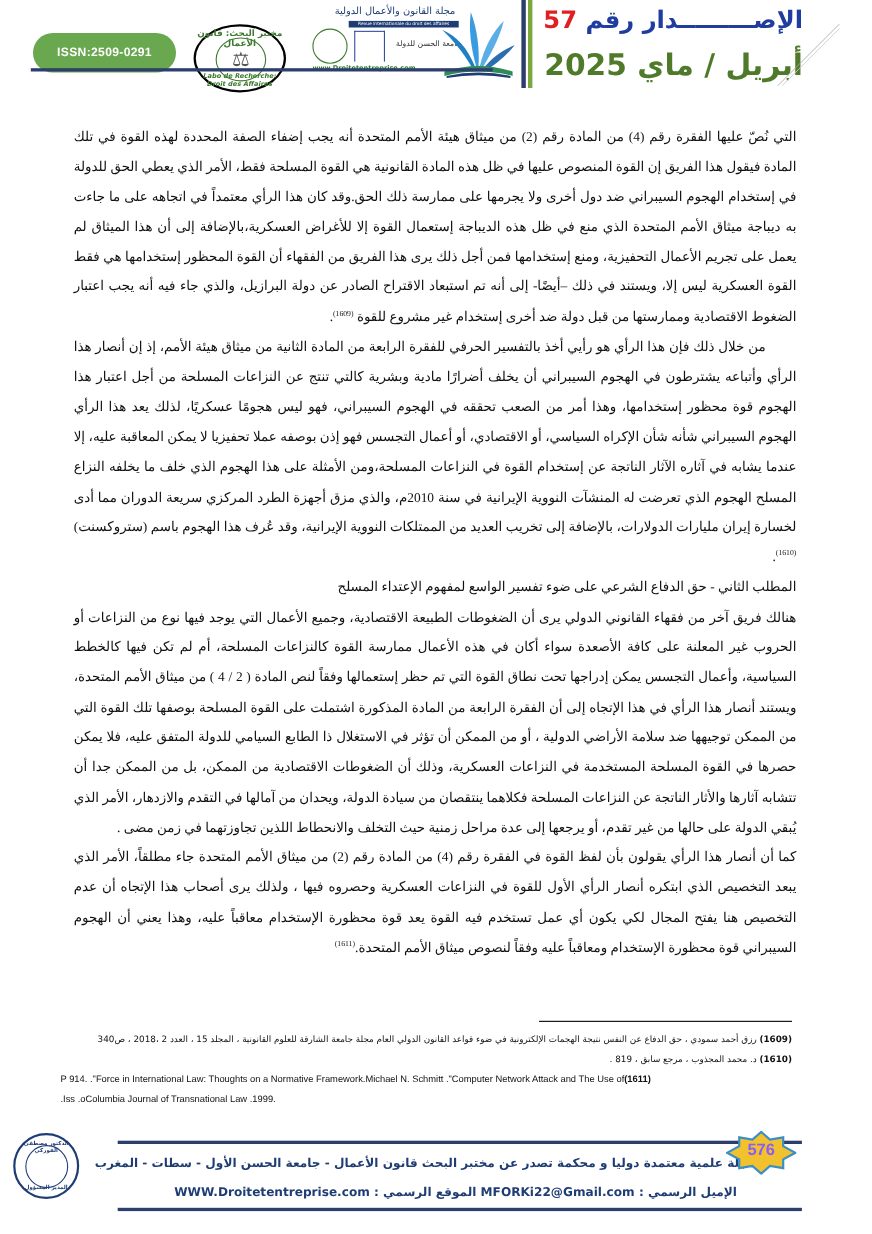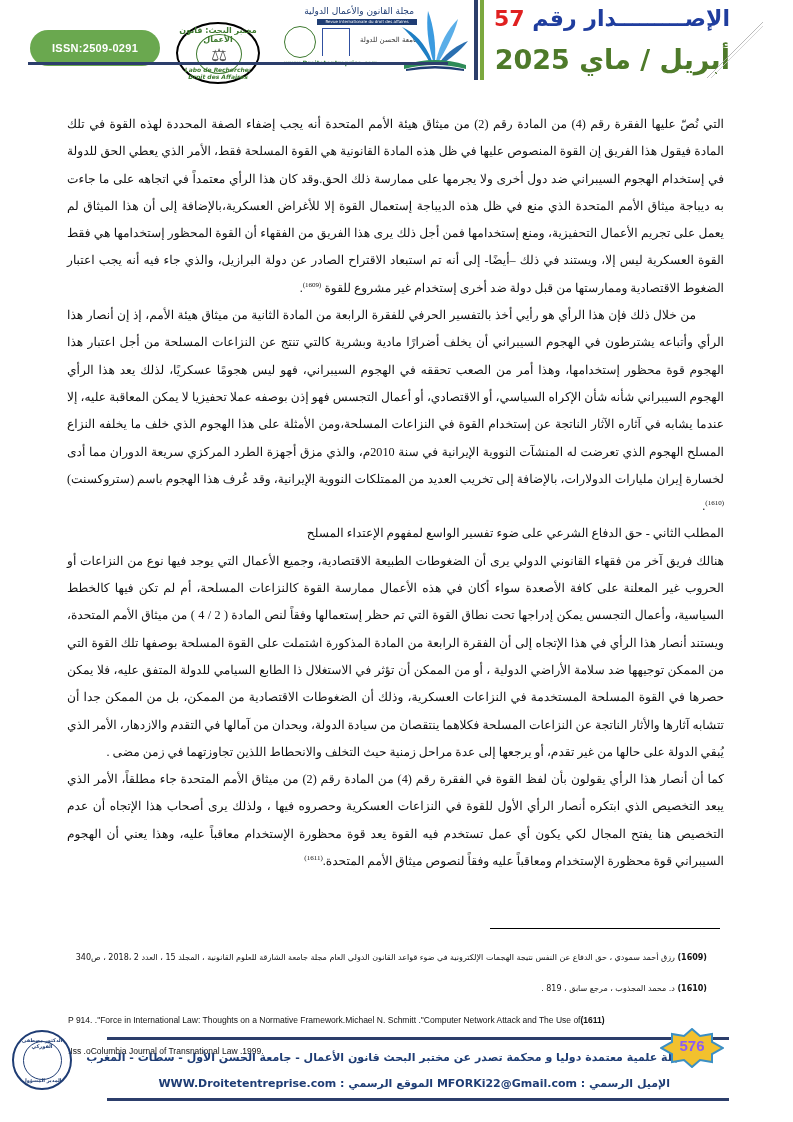--- a/index.html
+++ b/index.html
@@ -33,21 +33,21 @@
   
   .main { position:absolute; left:67px; top:93px; width:657px; direction:rtl; text-align:justify; font-family:Liberation Serif, serif; font-size:12.2px; line-height:27.3px;margin-top:18px; }
   .main p { margin:0; }
   .main p.indent { text-indent:28px; }
   .main sup { font-size:7px; vertical-align:super; line-height:0; }
   .main .sec-title { text-align:right; }
 
   
   .fn-rule { position:absolute; left:490px; top:928px; width:230px; height:1px; background:#000; }
   .fns { position:absolute; left:55px; top:936px; width:665px; direction:rtl; font-family:"DejaVu Sans", sans-serif; font-size:8px; line-height:18px; text-align:right; }
-  .fns p { margin:13px; }
+  .fns p { margin:0; }
   .fns .fnnum { font-weight:bold; }
   .fns .en { direction:ltr; text-align:left; font-family:"Liberation Sans", sans-serif; font-size:8.5px; unicode-bidi:plaintext; }
 
   
   .ftr-rule-top { position:absolute; left:107px; top:1037px; width:622px; height:3px; background:#2c3e6b; }
   .ftr-rule-bot { position:absolute; left:107px; top:1098px; width:622px; height:3px; background:#2c3e6b; }
   .ftr-l1 { position:absolute; left:107px; top:1051px; width:580px; direction:rtl; text-align:right; font-family:"DejaVu Sans", sans-serif; font-size:11px; font-weight:bold; color:#1f3d74; white-space:nowrap; }
   .ftr-l2 { position:absolute; left:90px; top:1077px; width:580px; direction:rtl; text-align:right; font-family:"DejaVu Sans", sans-serif; font-size:11px; font-weight:bold; color:#1f3d74; white-space:nowrap; }
   .page-star { position:absolute; left:660px; top:1028px; width:64px; height:40px; }
   .page-num { position:absolute; left:660px; top:1037px; width:64px; text-align:center; font-family:"Liberation Sans", sans-serif; font-weight:bold; font-size:15px; color:#8b5cf6; }

